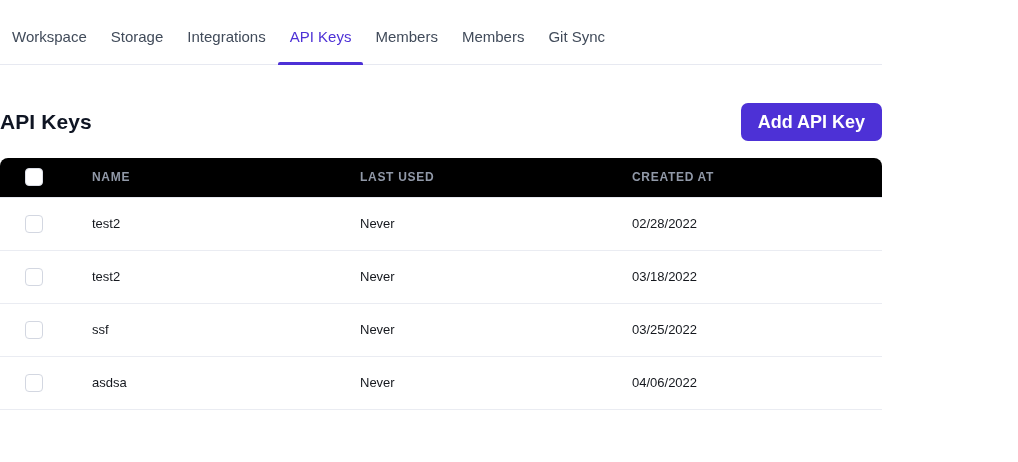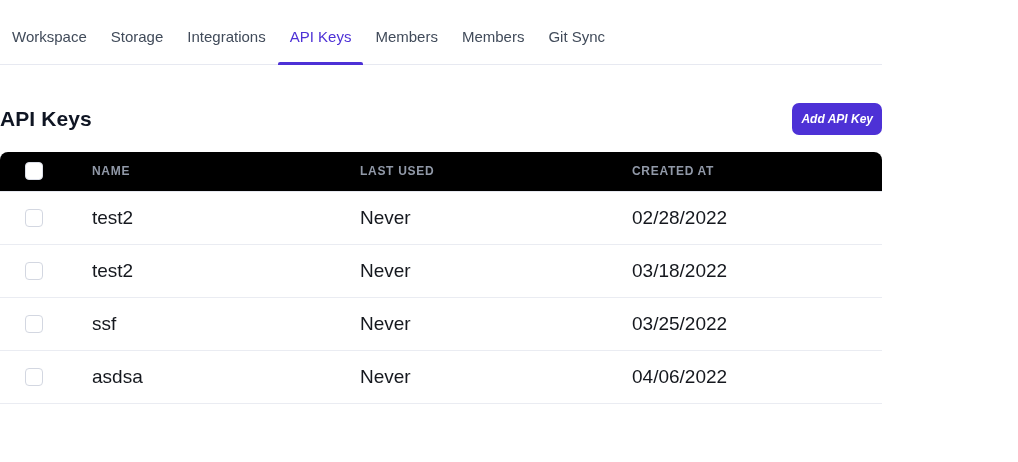--- a/index.html
+++ b/index.html
@@ -54,26 +54,25 @@
     font-weight: 700;
     color: #0f1523;
     letter-spacing: 0.1px;
   }
   .add-btn {
     background: var(--accent);
     color: #ffffff;
     border: none;
     border-radius: 7px;
     font-family: inherit;
-    font-size: 12px;
+    font-size: 18px;
     font-weight: 700;
-    padding: 10px 9px;
+    padding: 10px 17px;
     cursor: pointer;
     line-height: 1;
-    font-style: italic;
   }
 
   
   .table-wrap { margin-top: 17px; }
   table {
     width: 100%;
     border-collapse: collapse;
     table-layout: fixed;
   }
   col.c-check { width: 92px; }
@@ -92,21 +91,21 @@
     color: #9199a8;
     text-transform: uppercase;
   }
   thead th:first-child { border-radius: 8px 0 0 0; padding-left: 25px; }
   thead th:last-child  { border-radius: 0 8px 0 0; }
 
   tbody td {
     height: 53px;
     vertical-align: middle;
     border-bottom: 1px solid #eaecf2;
-    font-size: 19px;
+    font-size: 13px;
     color: #15181e;
   }
   thead tr { border-bottom: 1px solid #e6e8f0; }
   tbody td:first-child { padding-left: 25px; }
 
   .checkbox {
     display: inline-block;
     width: 18px; height: 18px;
     border: 1px solid #d3d7e1;
     border-radius: 4px;

